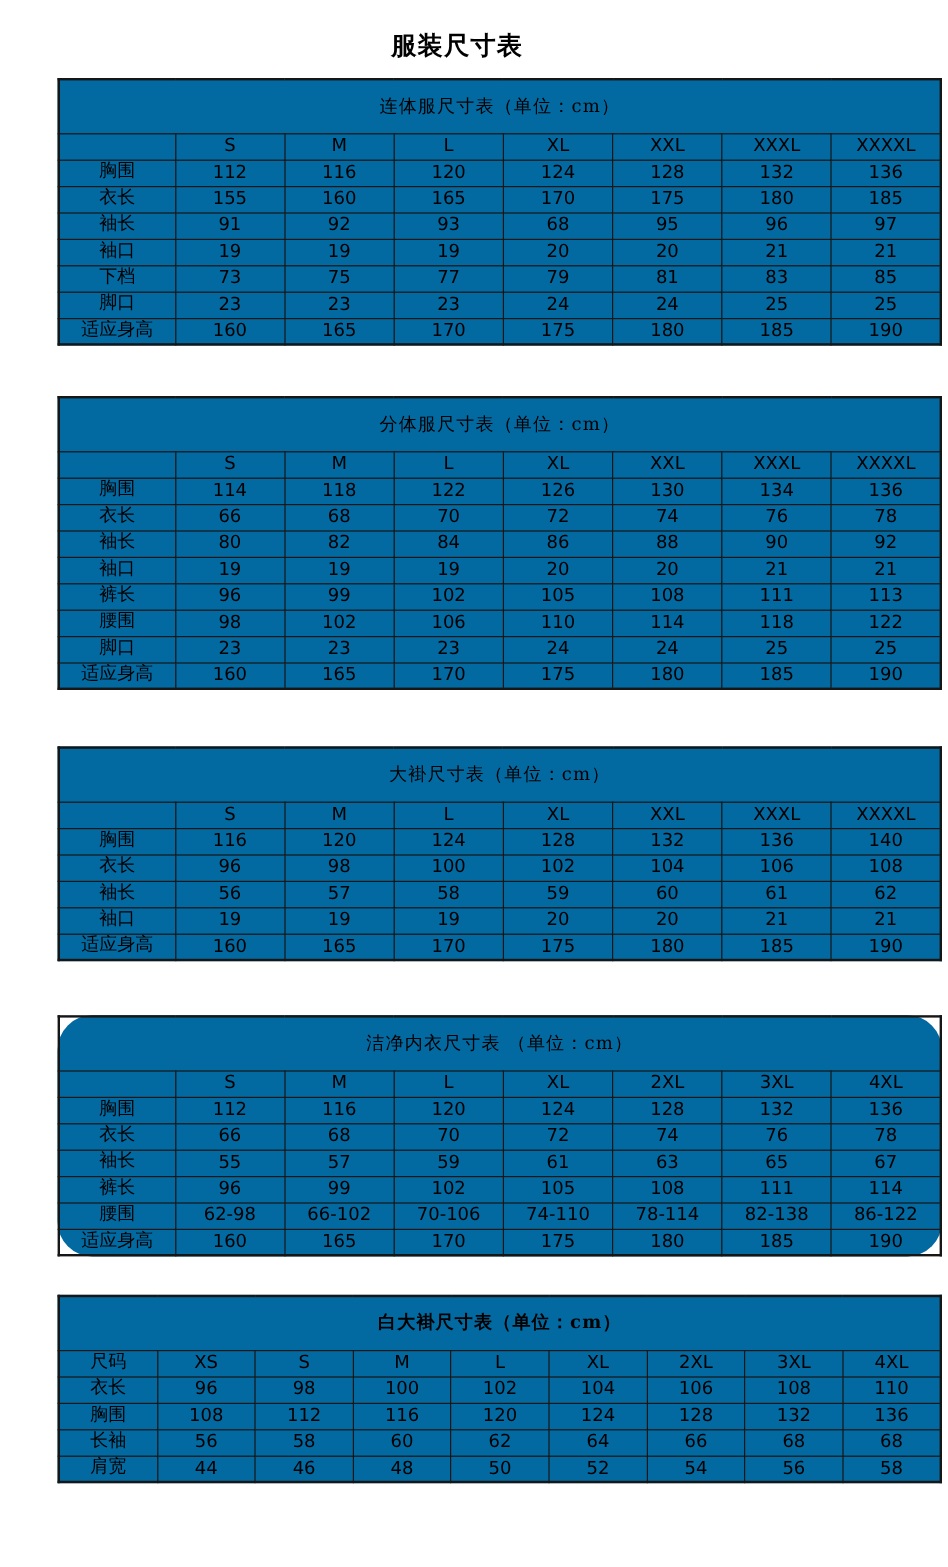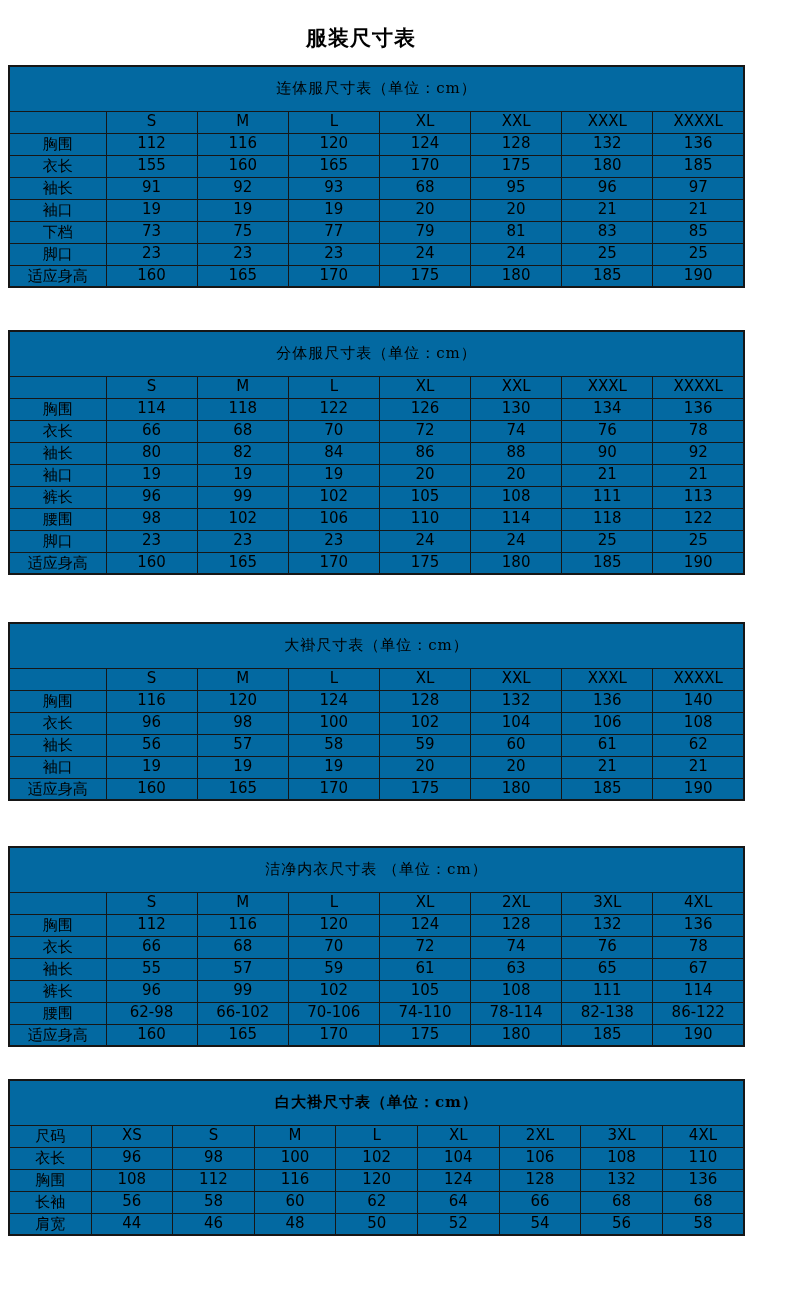--- a/index.html
+++ b/index.html
@@ -5,21 +5,21 @@
   * { box-sizing: border-box; margin: 0; padding: 0; }
   html, body { background: #ffffff; }
   body {
     width: 790px;
     height: 1306px;
     margin: 0 auto;
     font-family: "DejaVu Sans", "Liberation Sans", sans-serif;
     color: #000000;
     overflow: hidden;
   }
-  .page { width: 722px; height: 1306px; position: relative; }
+  .page { width: 722px; height: 1306px; position: relative; padding-left: 40px; }
 
   .main-title {
     text-align: center;
     font-size: 21px;
     font-weight: bold;
     font-family: "DejaVu Serif", "Liberation Serif", serif;
     padding-top: 24px;
     letter-spacing: 1px;
   }
 
@@ -43,27 +43,27 @@
     overflow: hidden;
     white-space: nowrap;
   }
   table.size-table td.ttl {
     height: 45px;
     font-size: 15px;
     font-family: "DejaVu Serif", "Liberation Serif", serif;
     letter-spacing: 1px;
   }
   table.size-table td.row-label {
-    font-family: Liberation Sans, sans-serif;
+    font-family: Liberation Mono, monospace;
   }
 
   .t1 { margin-top: 13px; }
   .t2 { margin-top: 42px; }
   .t3 { margin-top: 47px; }
-  .t4 { margin-top: 45px; }
+  .t4 { margin-top: 45px; border-radius: 29px; }
   .t5 { margin-top: 32px; }
 
   .t1 col.label-col, .t2 col.label-col, .t3 col.label-col, .t4 col.label-col { width: 97px; }
   .t5 col.label-col { width: 82px; }
 
   .t5 td.ttl {
     height: 21px;
     font-weight: bold;
     letter-spacing: 0;
   }

